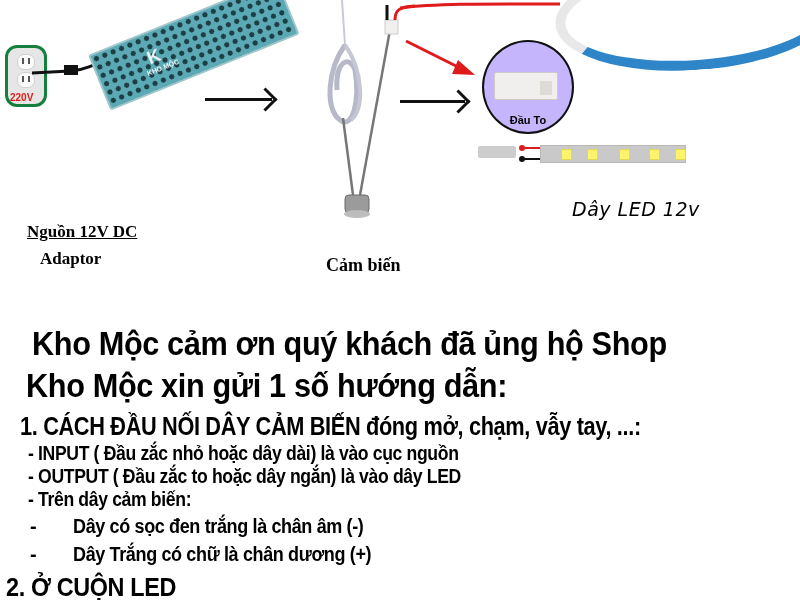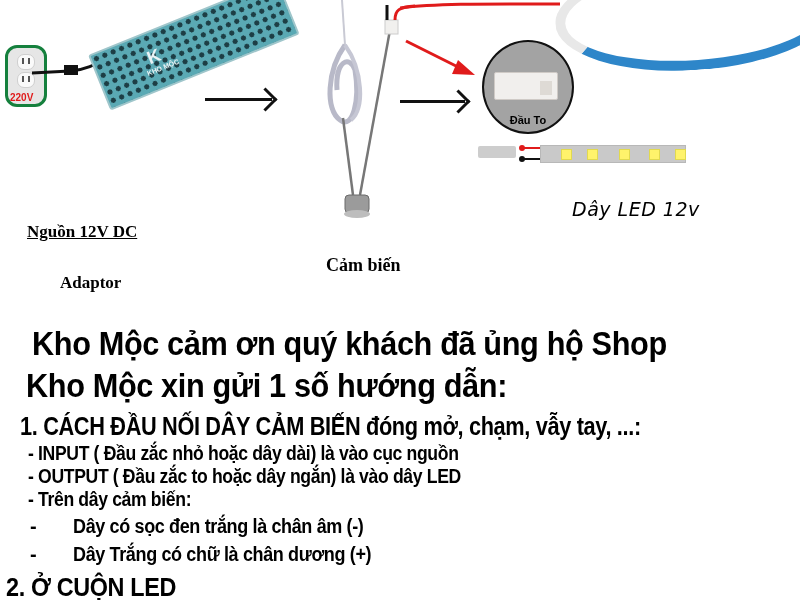--- a/index.html
+++ b/index.html
@@ -21,21 +21,21 @@
   .psu-logo { position:absolute; left:52px; top:14px; color:#e9f3f5; font-weight:bold; font-size:18px; }
   .psu-sub { position:absolute; left:46px; top:34px; color:#e9f3f5; font-size:7px; font-weight:bold; }
 
   .arrow { height:3px; background:#111; }
   .arrow::after { content:""; position:absolute; right:-2px; top:-7px; width:14px; height:14px;
                   border-top:3px solid #111; border-right:3px solid #111; transform:rotate(45deg); }
 
   .label-serif { font-family:"Liberation Serif", serif; font-weight:bold; }
   .label-round { font-family:"DejaVu Sans", sans-serif; }
 
-  .zoom-circle { left:482px; top:40px; width:88px; height:90px; border:2px solid #111; border-radius:50%; background:#a3a3a3; overflow:hidden; }
+  .zoom-circle { left:482px; top:40px; width:88px; height:90px; border:2px solid #111; border-radius:50%; background:#c4b5fd; overflow:hidden; }
   .connector-big { position:absolute; left:10px; top:30px; width:62px; height:26px; background:#f1efed; border:1px solid #cfcac6; border-radius:2px; }
   .connector-big::after { content:""; position:absolute; right:5px; top:8px; width:12px; height:14px; background:#dedad5; }
   .zoom-label { position:absolute; left:0; right:0; top:72px; text-align:center; font-size:11px; font-weight:bold; }
 
   .strip { left:540px; top:145px; width:144px; height:16px; background:#c9c9c9; border:1px solid #b8b8b8; }
   .led { position:absolute; top:3px; width:9px; height:9px; background:#fff36b; border:1px solid #e1d94f; }
   .plug-small { left:478px; top:146px; width:38px; height:12px; background:#cdcdcd; border-radius:2px; }
 
   .reel { left:555px; top:-40px; width:260px; height:90px; border-radius:50%; border:10px solid #2e86c9; border-top-color:transparent; border-left-color:#e8e8e8; transform:rotate(-4deg); }
   .line { position:absolute; white-space:nowrap; font-family:"Liberation Sans", sans-serif; font-weight:bold; letter-spacing:-0.4px; transform-origin:left top; }
@@ -103,21 +103,21 @@
   </svg>
   <div class="abs strip">
     <span class="led" style="left:20px;"></span>
     <span class="led" style="left:46px;"></span>
     <span class="led" style="left:78px;"></span>
     <span class="led" style="left:108px;"></span>
     <span class="led" style="left:134px;"></span>
   </div>
 
   <div class="abs label-serif" style="left:27px;top:222px;font-size:17px;text-decoration:underline;">Nguồn 12V DC</div>
-  <div class="abs label-serif" style="left:60px;top:249px;font-size:17px;margin-top:24px;">Adaptor</div>
+  <div class="abs label-serif" style="left:40px;top:249px;font-size:17px;">Adaptor</div>
   <div class="abs label-serif" style="left:326px;top:255px;font-size:18px;">Cảm biến</div>
   <div class="abs label-round" style="left:572px;top:198px;font-size:19px;letter-spacing:0.5px;font-style:italic;">Dây LED 12v</div>
 </div>
 
 <div>
   <div class="line" style="left:32px;top:325px;font-size:33px;transform:scaleX(0.93);">Kho Mộc cảm ơn quý khách đã ủng hộ Shop</div>
   <div class="line" style="left:26px;top:367px;font-size:33px;transform:scaleX(0.93);">Kho Mộc xin gửi 1 số hướng dẫn:</div>
   <div class="line" style="left:20px;top:412px;font-size:25px;transform:scaleX(0.87);">1. CÁCH ĐẦU NỐI DÂY CẢM BIẾN đóng mở, chạm, vẫy tay, ...:</div>
 
   <div class="line" style="left:28px;top:442px;font-size:20px;transform:scaleX(0.88);">- INPUT ( Đầu zắc nhỏ hoặc dây dài) là vào cục nguồn</div>

